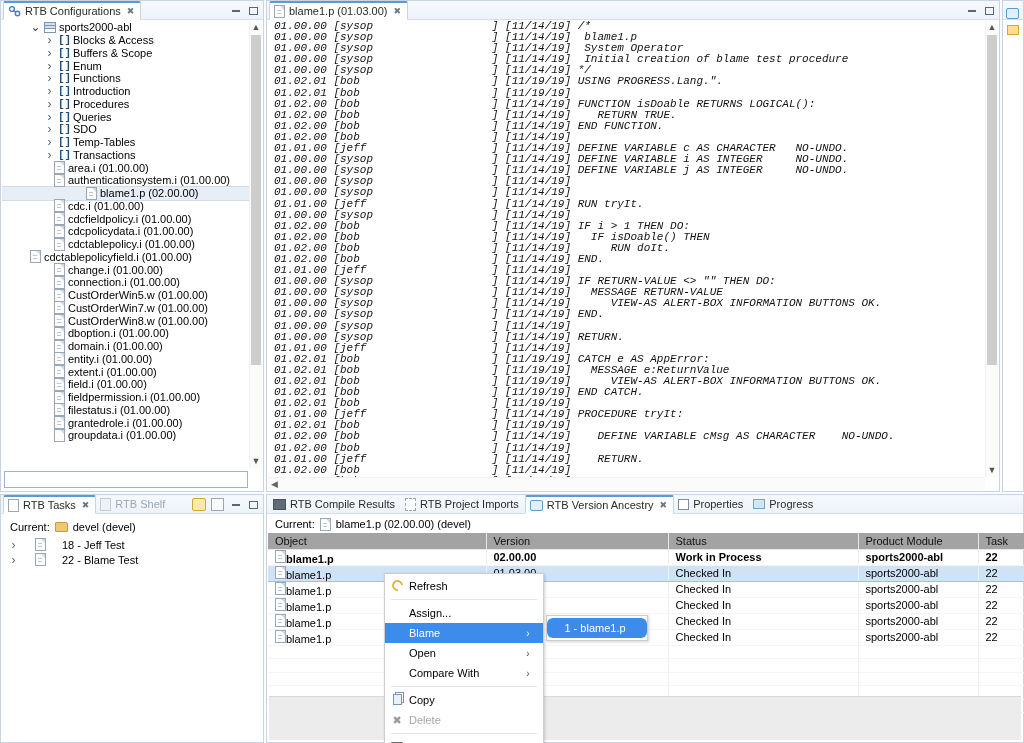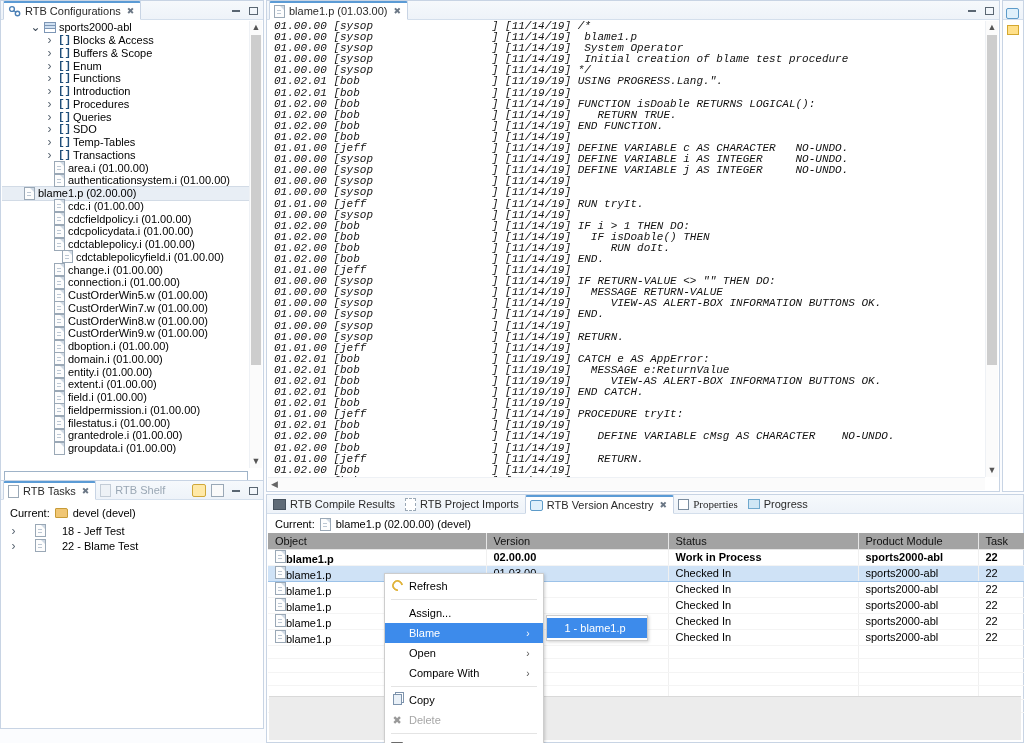--- a/index.html
+++ b/index.html
@@ -87,21 +87,21 @@
                 font-size:11px; }
   .cline { height:11.1px; line-height:11.1px; white-space:pre; padding-left:6px; color:#111;font-style:italic; }
   .hscroll { position:absolute; left:1px; right:14px; bottom:1px; height:13px;
              background:#fbfbfb; border-top:1px solid #eef1f5; color:#666; font-size:9px; }
   .hscroll .left { padding-left:3px; line-height:13px; }
 
   
   #outlineSliver { left:1002px; top:0; width:22px; height:492px; }
 
   
-  #tasksView { left:0; top:480px; width:264px; height:249px; }
+  #tasksView { left:0; top:494px; width:264px; height:249px; }
   .panelBody { position:absolute; left:1px; top:20px; right:1px; bottom:1px; background:#fff; overflow:hidden; }
   .currentLine { display:flex; align-items:center; gap:5px; padding:6px 0 4px 8px; font-size:11px; }
   .taskRow { display:flex; align-items:center; gap:16px; padding-left:6px; height:15px; font-size:11px; }
 
   
   #ancestryView { left:266px; top:494px; width:758px; height:249px; }
   .ancBody { position:absolute; left:1px; top:20px; right:1px; bottom:1px; background:#fff; }
   .ancCurrent { display:flex; align-items:center; gap:5px; height:18px; padding-left:7px; font-size:11px; }
   table.grid { width:100%; border-collapse:collapse; table-layout:fixed; font-size:11px; }
   table.grid th {
@@ -128,21 +128,21 @@
   .ctxItem .ctxArrow { width:14px; text-align:center; color:#555; font-size:10px; }
   .ctxItem.hl { background:#3d8beb; color:#fff; }
   .ctxItem.hl .ctxArrow { color:#fff; }
   .ctxItem.disabled { color:#a6a6a6; }
   .ctxSep { height:1px; background:#e4e4e4; margin:3px 6px; }
   .ctxSub {
     position:absolute; background:#fff; border:1px solid #cdcdcd;
     box-shadow:1px 1px 3px rgba(0,0,0,0.18); padding:2px 0;
   }
   .ctxSub .ctxItem.hl { background:#3d8beb; color:#fff; }
-  .ctxSub .ctxItem { padding-left:10px; padding-right:14px; }
+  .ctxSub .ctxItem { padding-left:10px; padding-right:14px;border-radius:6px; }
 
   .mini { width:13px; height:13px; display:inline-flex; align-items:center; justify-content:center; }
   .ic-refresh { width:11px; height:11px; border:2px solid #e0b33a; border-radius:50%; border-right-color:transparent; transform:rotate(40deg); }
   .ic-copy { width:9px; height:11px; border:1px solid #7e94ad; background:#eaf1f8; box-shadow:2px -2px 0 -1px #fff, 2px -2px 0 #7e94ad; }
   .ic-delete { color:#9a9a9a; font-size:11px; }
   .ic-rtb { width:12px; height:12px; background:#6a6a6a; color:#fff; font-size:6px;
             display:flex; align-items:center; justify-content:center; border-radius:1px; }
   .ic-ancestry { width:13px; height:11px; background:#dff0fb; border:1px solid #5d9bc9; border-radius:2px; }
   .ic-props { width:11px; height:11px; border:1px solid #7a8c9e; background:#fff; }
   .ic-progress { width:12px; height:10px; background:#cfe6f5; border:1px solid #6fa8cd; }
@@ -250,21 +250,21 @@
               <i></i>
             </span>
             <span class="lbl">area.i (01.00.00)</span>
           </div>
           <div class="trow" style="padding-left: 52px;">
             <span class="ic ic-file">
               <i></i>
             </span>
             <span class="lbl">authenticationsystem.i (01.00.00)</span>
           </div>
-          <div class="trow sel" style="padding-left: 22px;">
+          <div class="trow sel" style="padding-left: 84px;">
             <span class="ic ic-file">
               <i></i>
             </span>
             <span class="lbl">blame1.p (02.00.00)</span>
           </div>
           <div class="trow" style="padding-left: 52px;">
             <span class="ic ic-file">
               <i></i>
             </span>
             <span class="lbl">cdc.i (01.00.00)</span>
@@ -280,21 +280,21 @@
               <i></i>
             </span>
             <span class="lbl">cdcpolicydata.i (01.00.00)</span>
           </div>
           <div class="trow" style="padding-left: 52px;">
             <span class="ic ic-file">
               <i></i>
             </span>
             <span class="lbl">cdctablepolicy.i (01.00.00)</span>
           </div>
-          <div class="trow" style="padding-left: 60px;">
+          <div class="trow" style="padding-left: 28px;">
             <span class="ic ic-file">
               <i></i>
             </span>
             <span class="lbl">cdctablepolicyfield.i (01.00.00)</span>
           </div>
           <div class="trow" style="padding-left: 52px;">
             <span class="ic ic-file">
               <i></i>
             </span>
             <span class="lbl">change.i (01.00.00)</span>
@@ -315,26 +315,20 @@
             <span class="ic ic-file">
               <i></i>
             </span>
             <span class="lbl">CustOrderWin7.w (01.00.00)</span>
           </div>
           <div class="trow" style="padding-left: 52px;">
             <span class="ic ic-file">
               <i></i>
             </span>
             <span class="lbl">CustOrderWin8.w (01.00.00)</span>
-          </div>
-          <div class="trow" style="padding-left: 52px;">
-            <span class="ic ic-file">
-              <i></i>
-            </span>
-            <span class="lbl">CustOrderWin9.w (01.00.00)</span>
           </div>
           <div class="trow" style="padding-left: 52px;">
             <span class="ic ic-file">
               <i></i>
             </span>
             <span class="lbl">dboption.i (01.00.00)</span>
           </div>
           <div class="trow" style="padding-left: 52px;">
             <span class="ic ic-file">
               <i></i>
@@ -536,21 +530,21 @@
         <span class="ic ic-import"></span>
         <span style="color:#2a2a2a;">RTB Project Imports</span>
       </div>
       <div class="vtab active">
         <span class="ic ic-ancestry"></span>
         <span>RTB Version Ancestry</span>
         <span class="closeX">✖</span>
       </div>
       <div class="vtab inactive">
         <span class="ic ic-props"></span>
-        <span style="color:#2a2a2a;font-family:Liberation Serif, serif;">Properties</span>
+        <span style="color:#2a2a2a;">Properties</span>
       </div>
       <div class="vtab inactive">
         <span class="ic ic-progress"></span>
         <span style="color:#2a2a2a;">Progress</span>
       </div>
     </div>
 
     <div class="ancBody">
       <div class="ancCurrent">
         <span>Current:</span>

